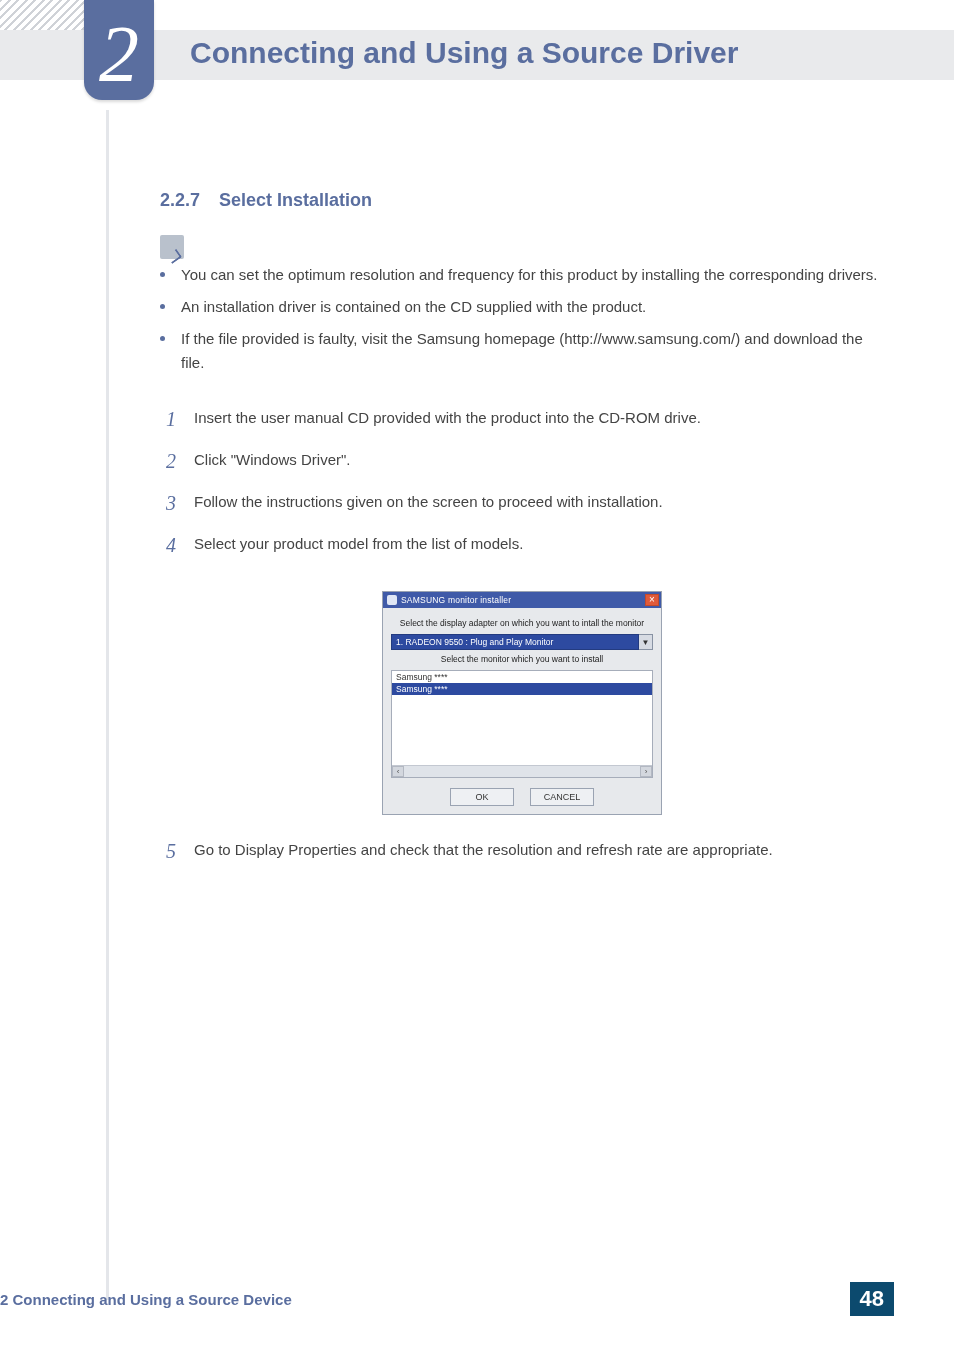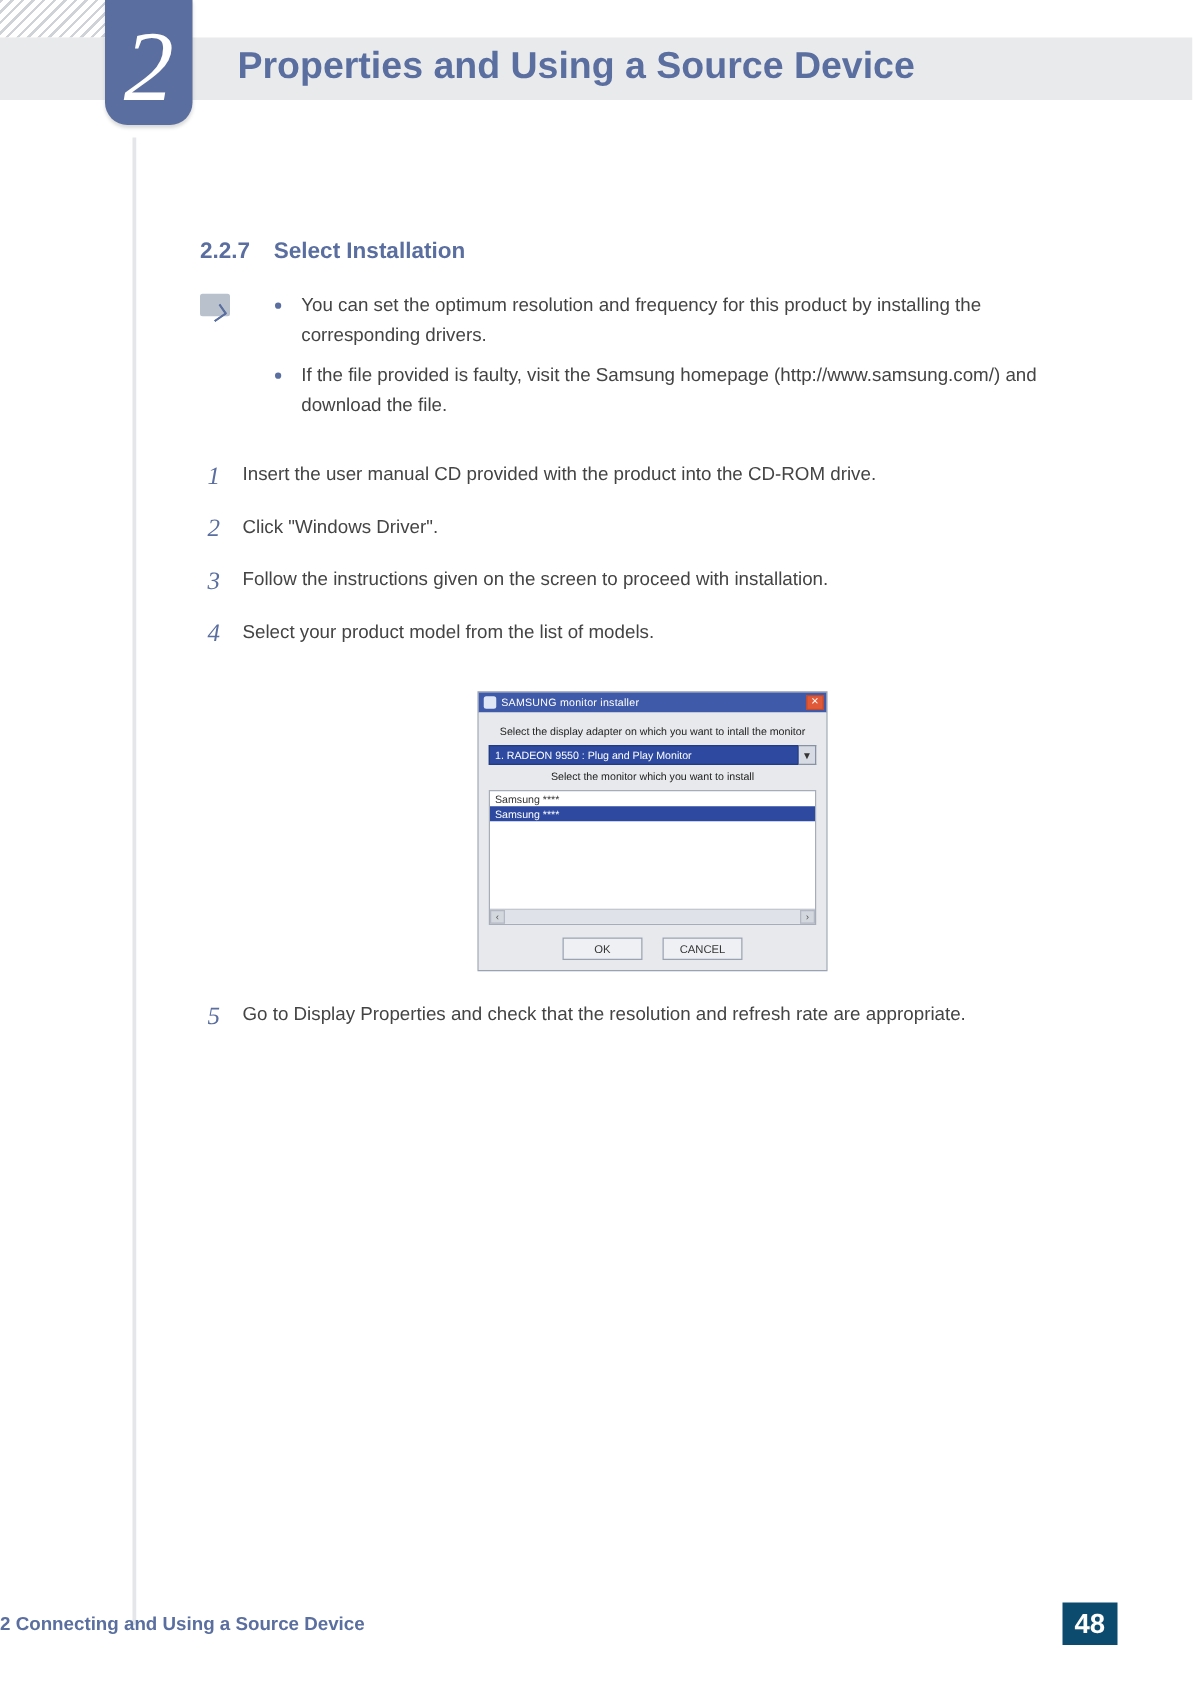--- a/index.html
+++ b/index.html
@@ -26,21 +26,21 @@
 
   
   .left-rule { position: absolute; top: 110px; bottom: 50px; left: 106px; width: 3px; background: #e4e6ea; }
 
   
   .content { position: absolute; top: 190px; left: 160px; right: 70px; }
 
   .section-heading { color: #5a6e9f; font-size: 18px; font-weight: bold; margin-bottom: 22px; }
   .section-heading .secnum { margin-right: 14px; }
 
-  .note-row { display: flex; gap: 36px; margin-bottom: 18px; }
+  .note-row { display: flex; gap: 4px; margin-bottom: 18px; flex-direction: column; }
   .note-icon {
     width: 24px; height: 18px; flex: 0 0 24px; margin-top: 2px;
     background: #b9c1cc; position: relative; border-radius: 2px;
   }
   .note-icon::after {
     content: ""; position: absolute; right: 2px; bottom: 2px;
     width: 10px; height: 8px; border-right: 2px solid #5a6e9f; border-bottom: 2px solid #5a6e9f;
     transform: rotate(-35deg); transform-origin: bottom right; border-radius: 0 0 2px 0;
   }
   .note-bullets { flex: 1; }
@@ -87,37 +87,41 @@
 </head>
 <body>
 
 <div class="page">
 
   <div class="header-hatch"></div>
   <div class="header-band"></div>
   <div class="chapter-badge">
     <span class="chapter-num">2</span>
   </div>
-  <div class="chapter-title">Properties and Using a Source Device</div>
+  <div class="chapter-title">Connecting and Using a Source Driver</div>
 
   <div class="left-rule"></div>
 
   <div class="content">
 
     <div class="section-heading">
       <span class="secnum">2.2.7</span>
       <span>Select Installation</span>
     </div>
 
     <div class="note-row">
       <div class="note-icon"></div>
       <div class="note-bullets">
         <div class="bullet">
           <span class="dot"></span>
           <span class="btxt">You can set the optimum resolution and frequency for this product by installing the corresponding drivers.</span>
+        </div>
+        <div class="bullet">
+          <span class="dot"></span>
+          <span class="btxt">An installation driver is contained on the CD supplied with the product.</span>
         </div>
         <div class="bullet">
           <span class="dot"></span>
           <span class="btxt">If the file provided is faulty, visit the Samsung homepage (http://www.samsung.com/) and download the file.</span>
         </div>
       </div>
     </div>
 
     <div class="steps">
       <div class="step">

